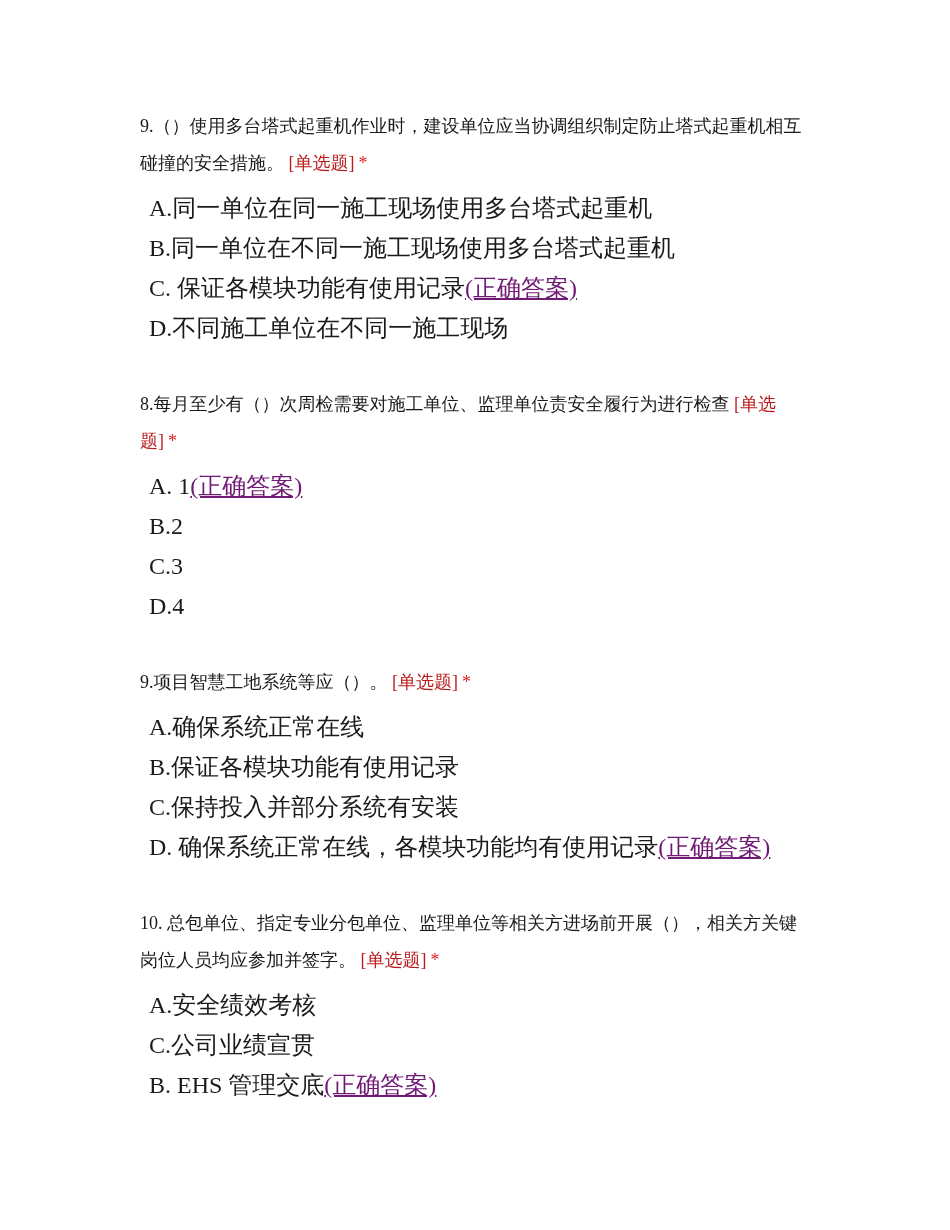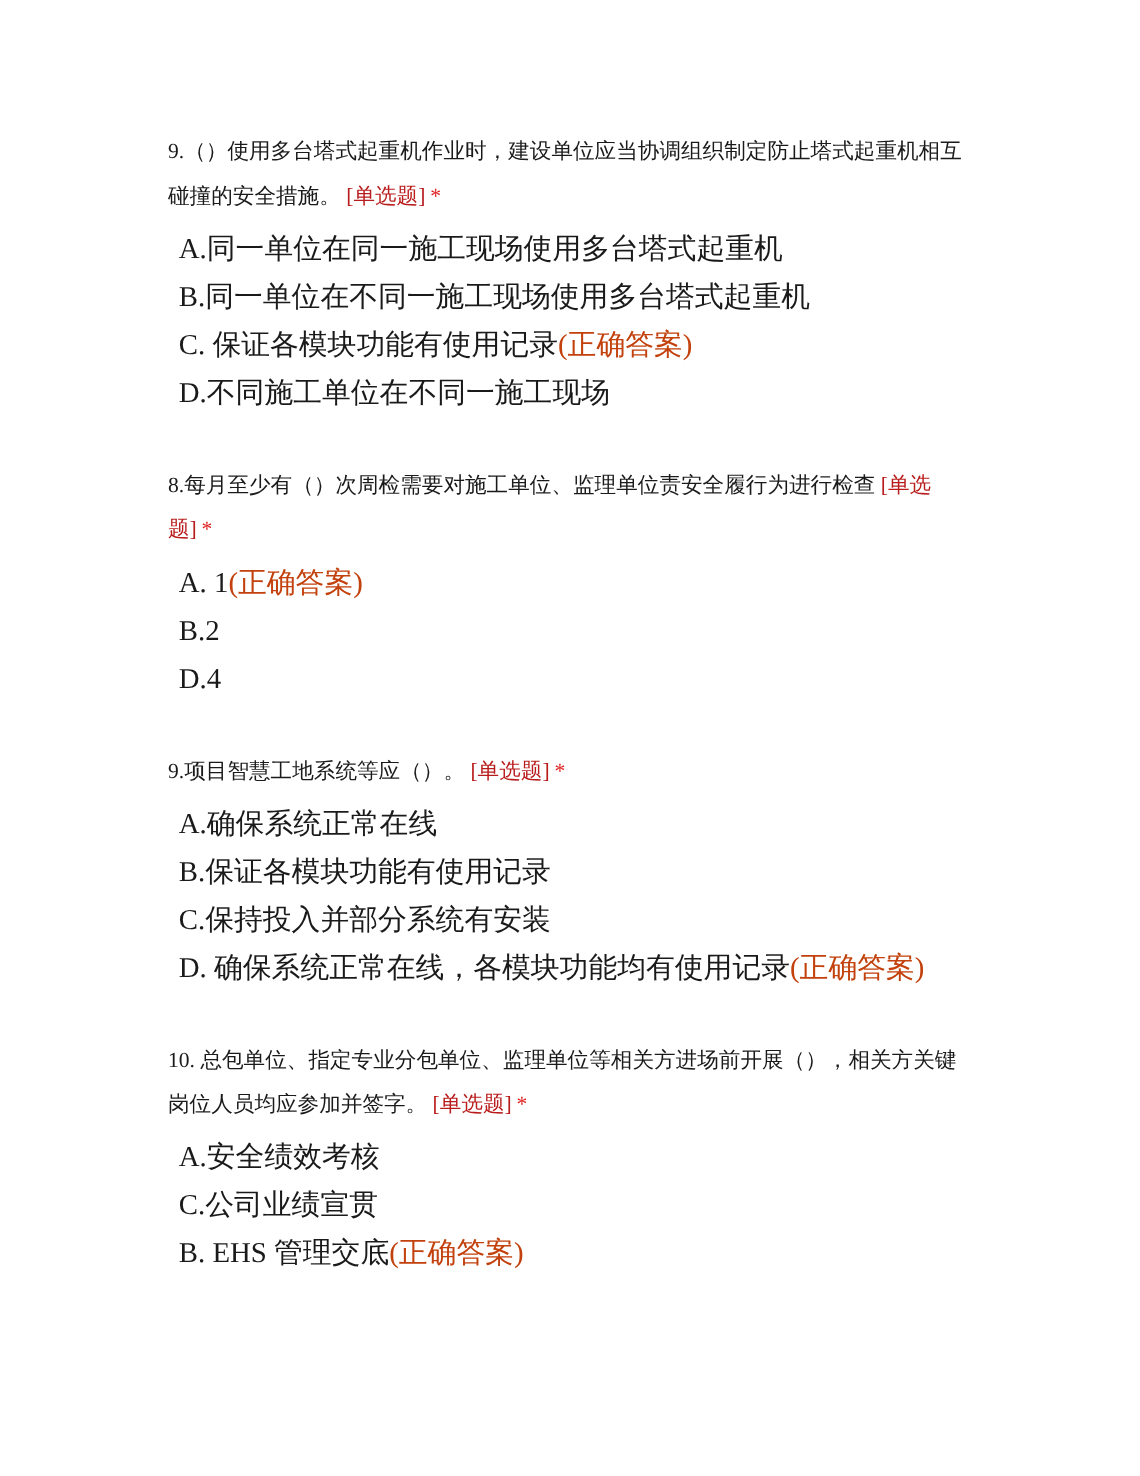--- a/index.html
+++ b/index.html
@@ -41,21 +41,22 @@
       margin: 0;
       padding: 0 0 0 9px;
     }
     .option {
       font-size: 24px;
       line-height: 40px;
       height: 40px;
       white-space: nowrap;
     }
     .answer-mark {
-      color: #c2410c;
+      color: #701a75;
+      text-decoration: underline;
     }
   </style>
 </head>
 <body>
 
 <div class="page">
 
   <section class="question">
     <p class="q-title">
       <span>9.（）使用多台塔式起重机作业时，建设单位应当协调组织制定防止塔式起重机相互碰撞的安全措施。</span>
@@ -70,20 +71,21 @@
   </section>
 
   <section class="question">
     <p class="q-title">
       <span>8.每月至少有（）次周检需要对施工单位、监理单位责安全履行为进行检查</span>
       <span class="q-type">[单选题]</span><span class="req">*</span>
     </p>
     <ul class="options">
       <li class="option"><span>A. 1</span><span class="answer-mark">(正确答案)</span></li>
       <li class="option"><span>B.2</span><span class="answer-mark"></span></li>
+      <li class="option"><span>C.3</span><span class="answer-mark"></span></li>
       <li class="option"><span>D.4</span><span class="answer-mark"></span></li>
     </ul>
   </section>
 
   <section class="question">
     <p class="q-title">
       <span>9.项目智慧工地系统等应（）。</span>
       <span class="q-type">[单选题]</span><span class="req">*</span>
     </p>
     <ul class="options">

